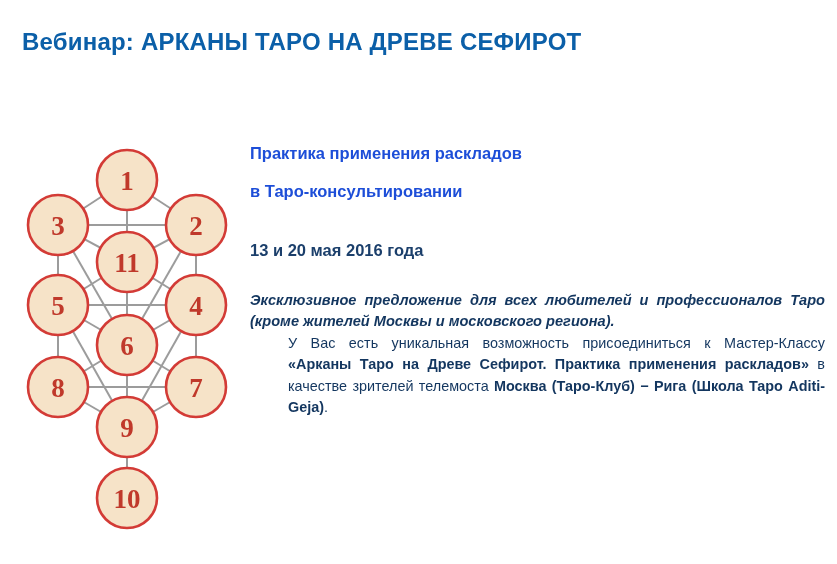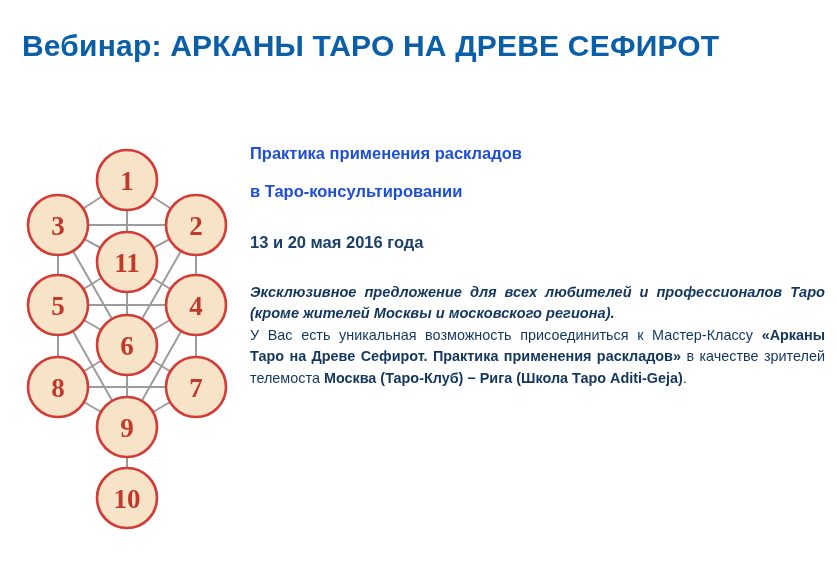--- a/index.html
+++ b/index.html
@@ -18,21 +18,21 @@
     position: relative;
     width: 837px;
     height: 564px;
   }
   .title {
     position: absolute;
     left: 22px;
     top: 26px;
     width: 790px;
     color: #0b5fa8;
-    font-size: 30px;
+    font-size: 24px;
     font-weight: bold;
     line-height: 1.32;
     letter-spacing: 0.2px;
   }
 
   
   .tree {
     position: absolute;
     left: 20px;
     top: 140px;
@@ -72,36 +72,37 @@
     color: #1d4ed8;
     font-size: 16.5px;
     font-weight: bold;
     margin-bottom: 17px;
     line-height: 1.25;
   }
   .date-line {
     color: #1b3f6b;
     font-size: 16.5px;
     font-weight: bold;
-    margin-top: 32px;
+    margin-top: 40px;
     margin-bottom: 30px;
   }
   .exclusive {
     color: #13365f;
     font-size: 14.6px;
     font-weight: bold;
     font-style: italic;
     text-align: justify;
     line-height: 1.45;
   }
   .para {
     color: #13365f;
     font-size: 14.4px;
     line-height: 1.5;
     text-align: justify;
+    margin-left: 38px;
   }
   .para b {
     font-weight: bold;
   }
 </style>
 </head>
 <body>
 
 <div class="page">
 

